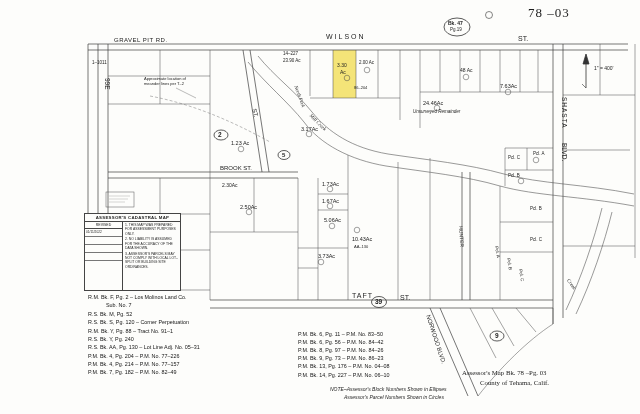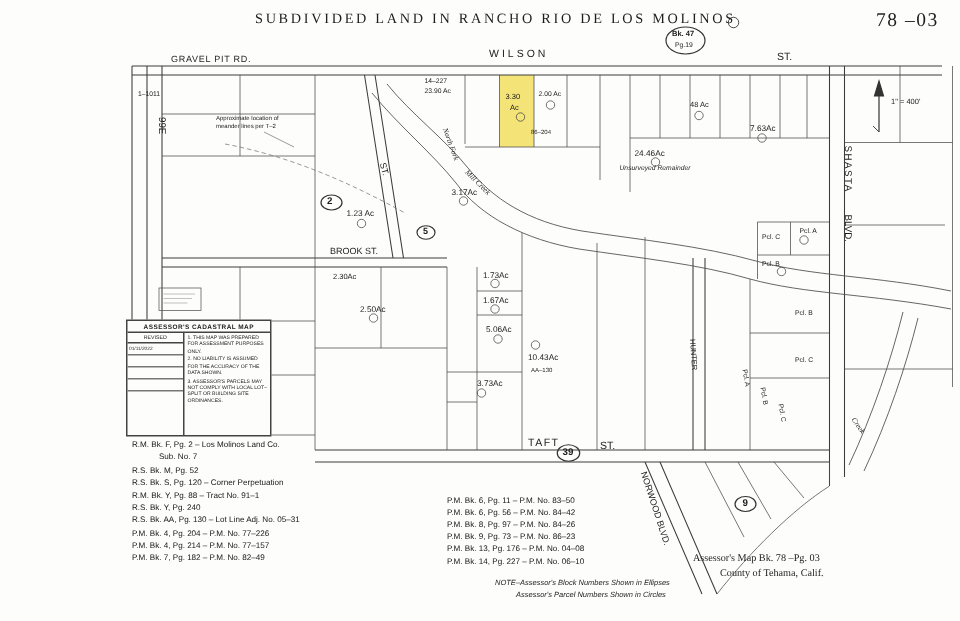--- a/index.html
+++ b/index.html
@@ -3,21 +3,21 @@
 <meta charset="utf-8">
 <style>
   html,body{margin:0;padding:0;background:#ffffff;}
   #root{position:relative;width:640px;height:414px;background:#fdfdfb;overflow:hidden;
         font-family:"Liberation Sans", sans-serif;color:#1d1d1d;}
   svg{position:absolute;left:0;top:0;}
   .label-layer{position:absolute;left:0;top:0;width:640px;height:414px;}
   .lbl{position:absolute;white-space:nowrap;line-height:1;transform-origin:0 0;color:#1c1c1c;}
   .map-title{position:absolute;left:170px;top:8px;font-family:"Liberation Serif", serif;
              font-size:9.5px;letter-spacing:1.8px;}
-  .sheet-number{position:absolute;left:584px;top:5px;font-family:"Liberation Serif", serif;
+  .sheet-number{position:absolute;left:528px;top:5px;font-family:"Liberation Serif", serif;
                 font-size:13px;letter-spacing:1px;}
   .cadastral-box{position:absolute;left:84px;top:213px;width:97px;height:78px;
                  border:1px solid #444;background:#fdfdfb;box-sizing:border-box;}
   .cb-title{font-size:4.3px;font-weight:bold;text-align:center;border-bottom:0.5px solid #444;
             padding:1px 0;letter-spacing:0.3px;}
   .cb-body{display:flex;height:calc(100% - 8px);}
   .cb-revised{width:40%;border-right:0.5px solid #444;box-sizing:border-box;}
   .cb-rev-head{font-size:3.5px;text-align:center;border-bottom:0.5px solid #444;padding:1px 0;}
   .cb-rev-row{height:8px;border-bottom:0.5px solid #777;font-size:3.2px;display:flex;
               justify-content:space-between;padding:1px 1px 0 1px;box-sizing:border-box;}
@@ -171,21 +171,20 @@
       <span class="lbl" style="left: 508px; top: 174px; font-size: 4.5px;">Pcl. B</span>
       <span class="lbl" style="left: 530px; top: 207px; font-size: 4.5px;">Pcl. B</span>
       <span class="lbl" style="left: 530px; top: 238px; font-size: 4.5px;">Pcl. C</span>
       <span class="lbl" style="left: 498px; top: 246px; font-size: 4.5px; transform: rotate(80deg);">Pcl. A</span>
       <span class="lbl" style="left: 510px; top: 258px; font-size: 4.5px; transform: rotate(80deg);">Pcl. B</span>
       <span class="lbl" style="left: 522px; top: 269px; font-size: 4.5px; transform: rotate(80deg);">Pcl. C</span>
       <span class="lbl" style="left: 144px; top: 77px; font-size: 4px;">Approximate location of</span>
       <span class="lbl" style="left: 144px; top: 82px; font-size: 4px;">meander lines per T–2</span>
     </div>
 
-  <div class="map-title">SUBDIVIDED LAND IN RANCHO RIO DE LOS MOLINOS</div>
   <div class="sheet-number">78 –03</div>
 
   <div class="cadastral-box">
     <div class="cb-title">ASSESSOR'S CADASTRAL MAP</div>
     <div class="cb-body">
       <div class="cb-revised">
         <div class="cb-rev-head">REVISED</div>
         <div class="cb-rev-row">
           <span>01/11/2022</span>
         </div>

